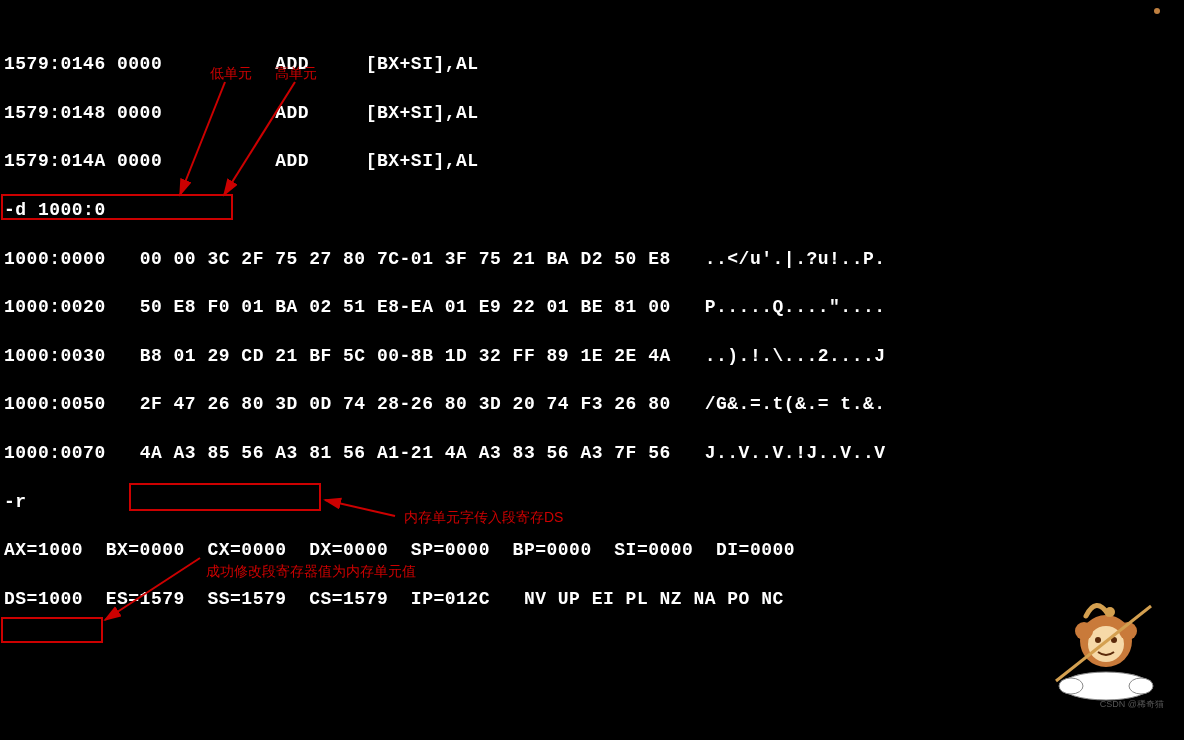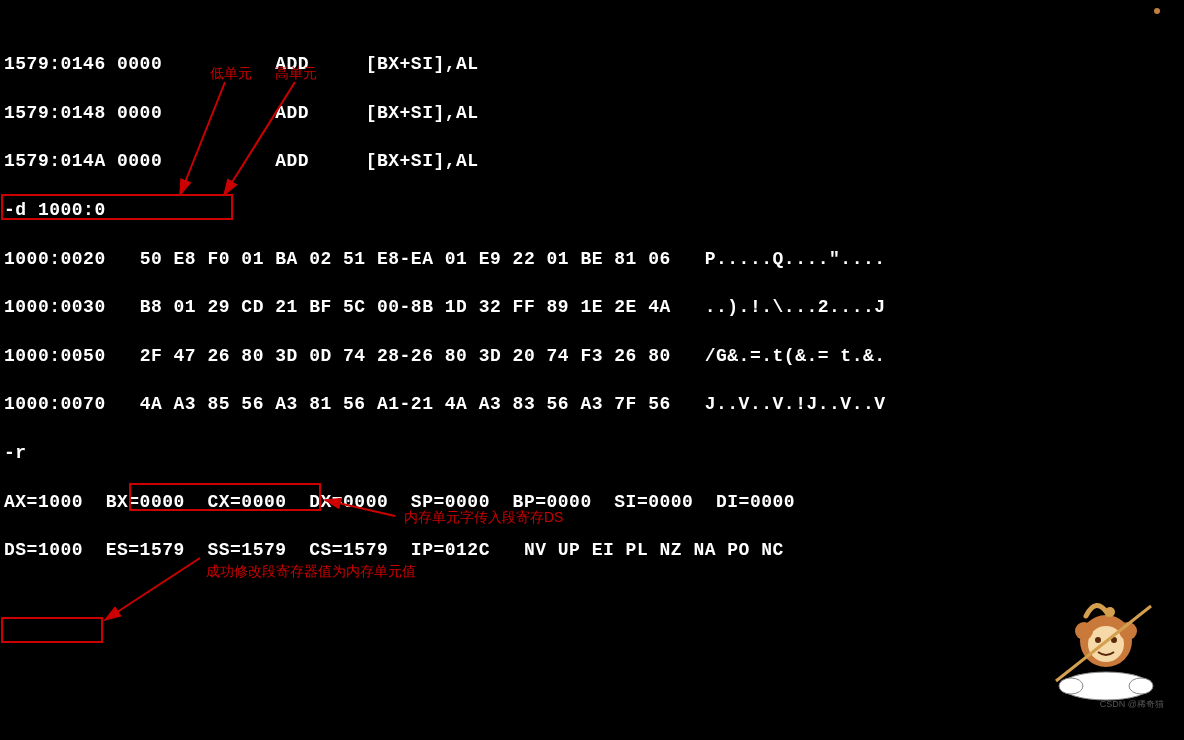--- a/index.html
+++ b/index.html
@@ -48,21 +48,22 @@
 </head>
 <body>
 
 <div class="dot"></div>
 
 <div class="terminal">
 <span class="line">1579:0146 0000          ADD     [BX+SI],AL</span>
 <span class="line">1579:0148 0000          ADD     [BX+SI],AL</span>
 <span class="line">1579:014A 0000          ADD     [BX+SI],AL</span>
 <span class="line">-d 1000:0</span>
-<span class="line"><span>1000:0020</span>   <span>50 E8 F0 01 BA 02 51 E8-EA 01 E9 22 01 BE 81 06</span>   <span>P.....Q...."....</span></span>
+<span class="line"><span>1000:0000</span>   <span>00 00 3C 2F 75 27 80 7C-01 3F 75 21 BA D2 50 E8</span>   <span>..&lt;/u'.|.?u!..P.</span></span>
+<span class="line"><span>1000:0020</span>   <span>50 E8 F0 01 BA 02 51 E8-EA 01 E9 22 01 BE 81 00</span>   <span>P.....Q...."....</span></span>
 <span class="line"><span>1000:0030</span>   <span>B8 01 29 CD 21 BF 5C 00-8B 1D 32 FF 89 1E 2E 4A</span>   <span>..).!.\...2....J</span></span>
 <span class="line"><span>1000:0050</span>   <span>2F 47 26 80 3D 0D 74 28-26 80 3D 20 74 F3 26 80</span>   <span>/G&amp;.=.t(&amp;.= t.&amp;.</span></span>
 <span class="line"><span>1000:0070</span>   <span>4A A3 85 56 A3 81 56 A1-21 4A A3 83 56 A3 7F 56</span>   <span>J..V..V.!J..V..V</span></span>
 <span class="line">-r</span>
 <span class="line">AX=1000  BX=0000  CX=0000  DX=0000  SP=0000  BP=0000  SI=0000  DI=0000</span>
 <span class="line">DS=1000  ES=1579  SS=1579  CS=1579  IP=012C   NV UP EI PL NZ NA PO NC</span>
 
 
 
 

